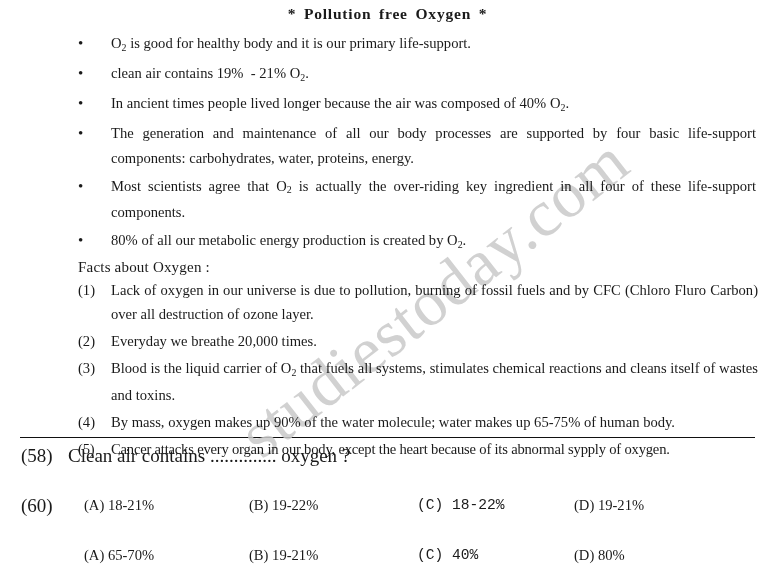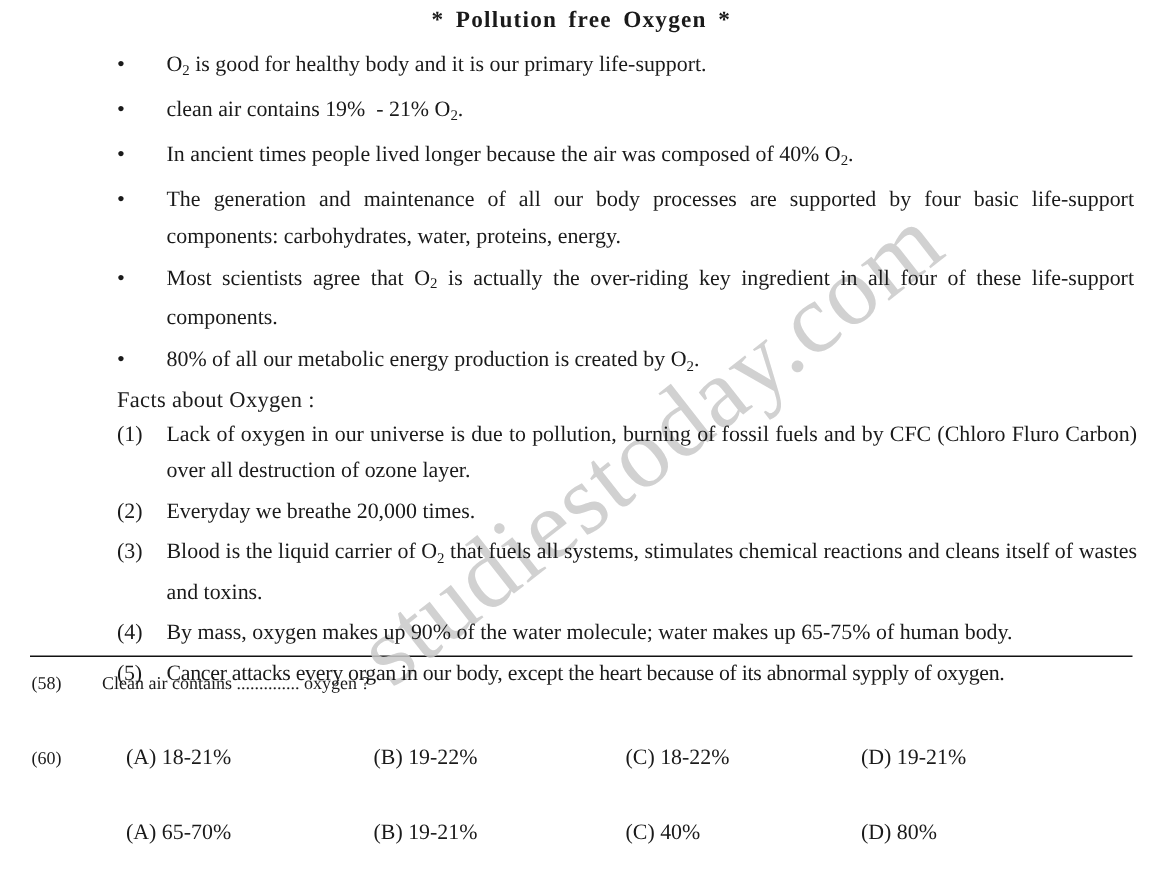--- a/index.html
+++ b/index.html
@@ -123,21 +123,21 @@
   .questions {
     position: absolute;
     left: 0;
     top: 443px;
     width: 775px;
   }
   .q-item { position: relative; }
   .q-line {
     position: relative;
     height: 25px;
-    font-size: 12px;
+    font-size: 19px;
     line-height: 25px;
   }
   .q-num {
     position: absolute;
     left: 21px;
     top: 0;
   }
   .q-text {
     position: absolute;
     left: 68px;
@@ -151,21 +151,21 @@
     line-height: 25px;
   }
   .opt {
     position: absolute;
     top: 0;
     white-space: nowrap;
     margin-top: 25px;
   }
   .opt-a { left: 84px; }
   .opt-b { left: 249px; }
-  .opt-c { left: 417px; }
+  .opt-c { left: 417px; font-family: Liberation Mono, monospace; }
   .opt-d { left: 574px; }
 
   sub {
     font-size: 0.68em;
     vertical-align: baseline;
     position: relative;
     top: 0.28em;
   }
 </style>
 </head>

